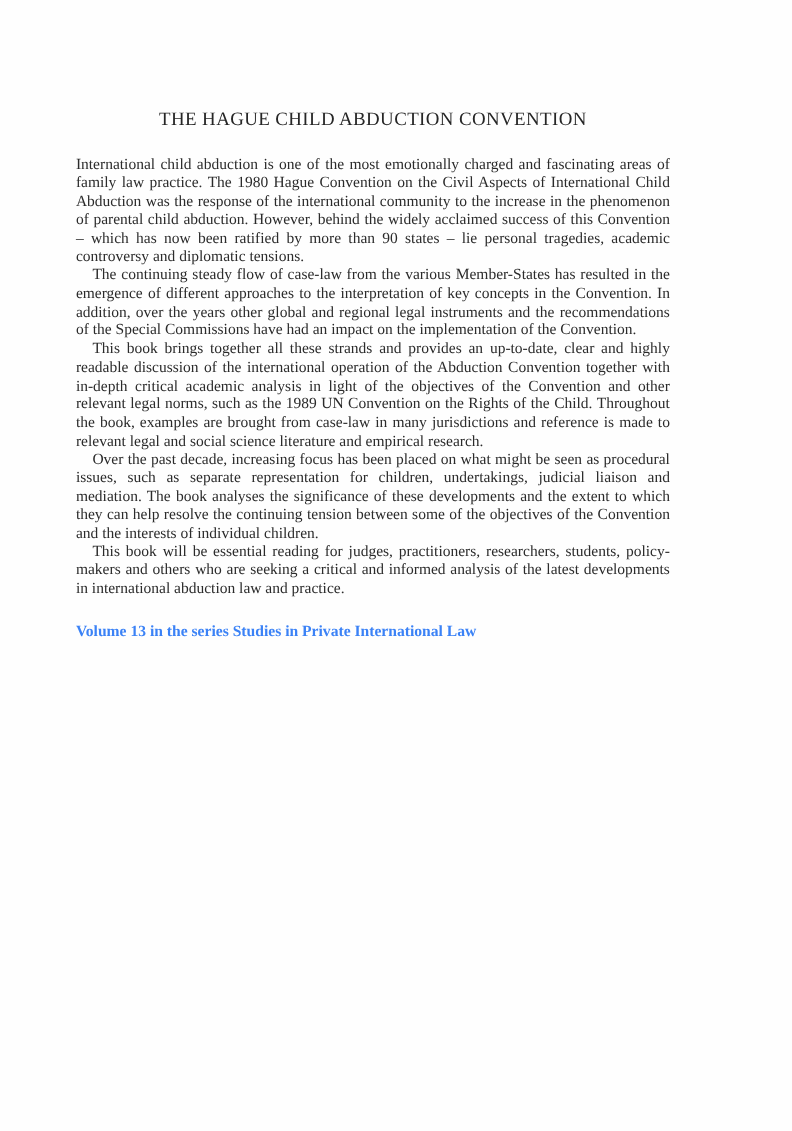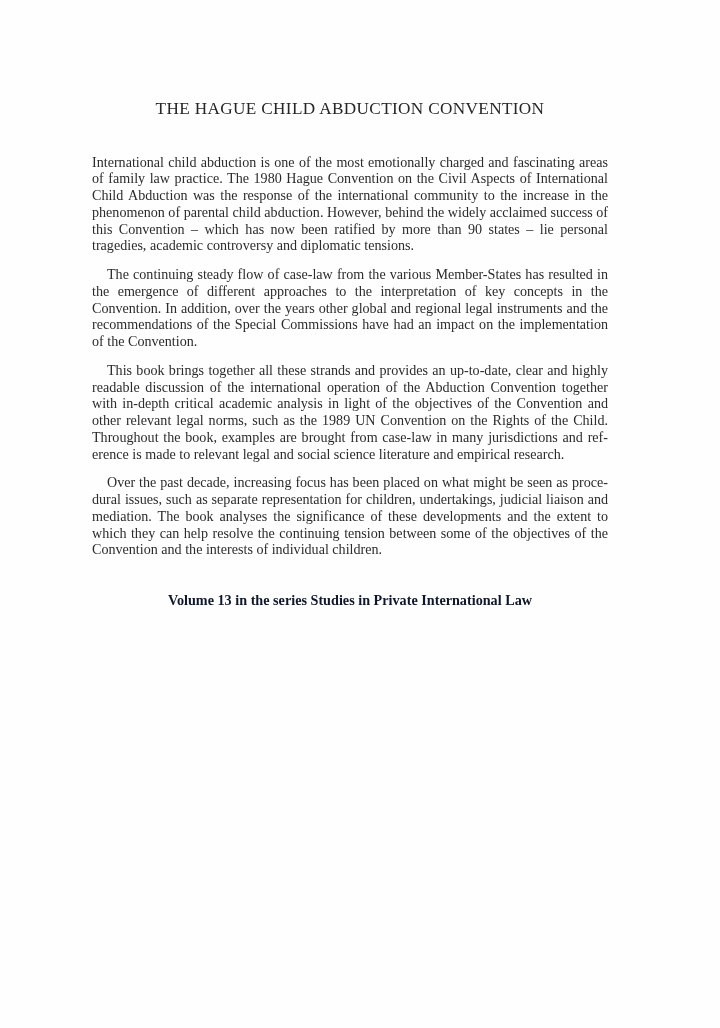--- a/index.html
+++ b/index.html
@@ -19,21 +19,21 @@
   .page {
     position: relative;
     width: 720px;
     height: 1028px;
     background: #fefefe;
     box-sizing: border-box;
   }
 
   .content {
     position: absolute;
-    left: 80px;
+    left: 69px;
     top: 0;
     width: 540px;
   }
 
   .book-title {
     font-size: 17.2px;
     letter-spacing: 0.35px;
     text-align: center;
     font-weight: 400;
     color: #262626;
@@ -42,56 +42,56 @@
     line-height: 1.2;
     white-space: nowrap;
   }
 
   .blurb {
     margin: 0;
     padding-top: 22px;
   }
 
   .blurb p {
-    margin: 12px;
+    margin: 0;
     font-size: 14.1px;
     line-height: 16.75px;
     text-align: justify;
     text-justify: inter-word;
     color: #2b2b2b;
     hyphens: manual;
   }
 
   .blurb p.indented {
     text-indent: 15px;
     font-family: Liberation Serif, serif;
   }
 
   .series-line {
     margin: 0;
     padding-top: 22px;
-    text-align: center;
     font-weight: bold;
     font-size: 14.2px;
     line-height: 16.75px;
-    color: #0f172a;
+    color: #3b82f6;
     white-space: nowrap;
   }
 </style>
 </head>
 <body>
 
 <div class="page">
   <div class="content">
 
     <h1 class="book-title">THE HAGUE CHILD ABDUCTION CONVENTION</h1>
 
     <div class="blurb">
       <p>International child abduction is one of the most emotionally charged and fascinating areas of family law practice. The 1980 Hague Convention on the Civil Aspects of International Child Abduction was the response of the international community to the increase in the phenomenon of parental child abduction. However, behind the widely acclaimed success of this Convention – which has now been ratified by more than 90 states – lie personal tragedies, academic controversy and diplomatic tensions.</p>
       <p class="indented">The continuing steady flow of case-law from the various Member-States has resulted in the emergence of different approaches to the interpretation of key concepts in the Convention. In addition, over the years other global and regional legal instruments and the recommendations of the Special Commissions have had an impact on the implementation of the Convention.</p>
       <p class="indented">This book brings together all these strands and provides an up-to-date, clear and highly readable discussion of the international operation of the Abduction Convention together with in-depth critical academic analysis in light of the objectives of the Convention and other relevant legal norms, such as the 1989 UN Convention on the Rights of the Child. Throughout the book, examples are brought from case-law in many jurisdictions and ref­erence is made to relevant legal and social science literature and empirical research.</p>
       <p class="indented">Over the past decade, increasing focus has been placed on what might be seen as proce­dural issues, such as separate representation for children, undertakings, judicial liaison and mediation. The book analyses the significance of these developments and the extent to which they can help resolve the continuing tension between some of the objectives of the Convention and the interests of individual children.</p>
+      <p class="indented">This book will be essential reading for judges, practitioners, researchers, students, policy-makers and others who are seeking a critical and informed analysis of the latest developments in international abduction law and practice.</p>
     </div>
 
     <p class="series-line">Volume 13 in the series Studies in Private International Law</p>
 
   </div>
 </div>
 
 </body></html>

